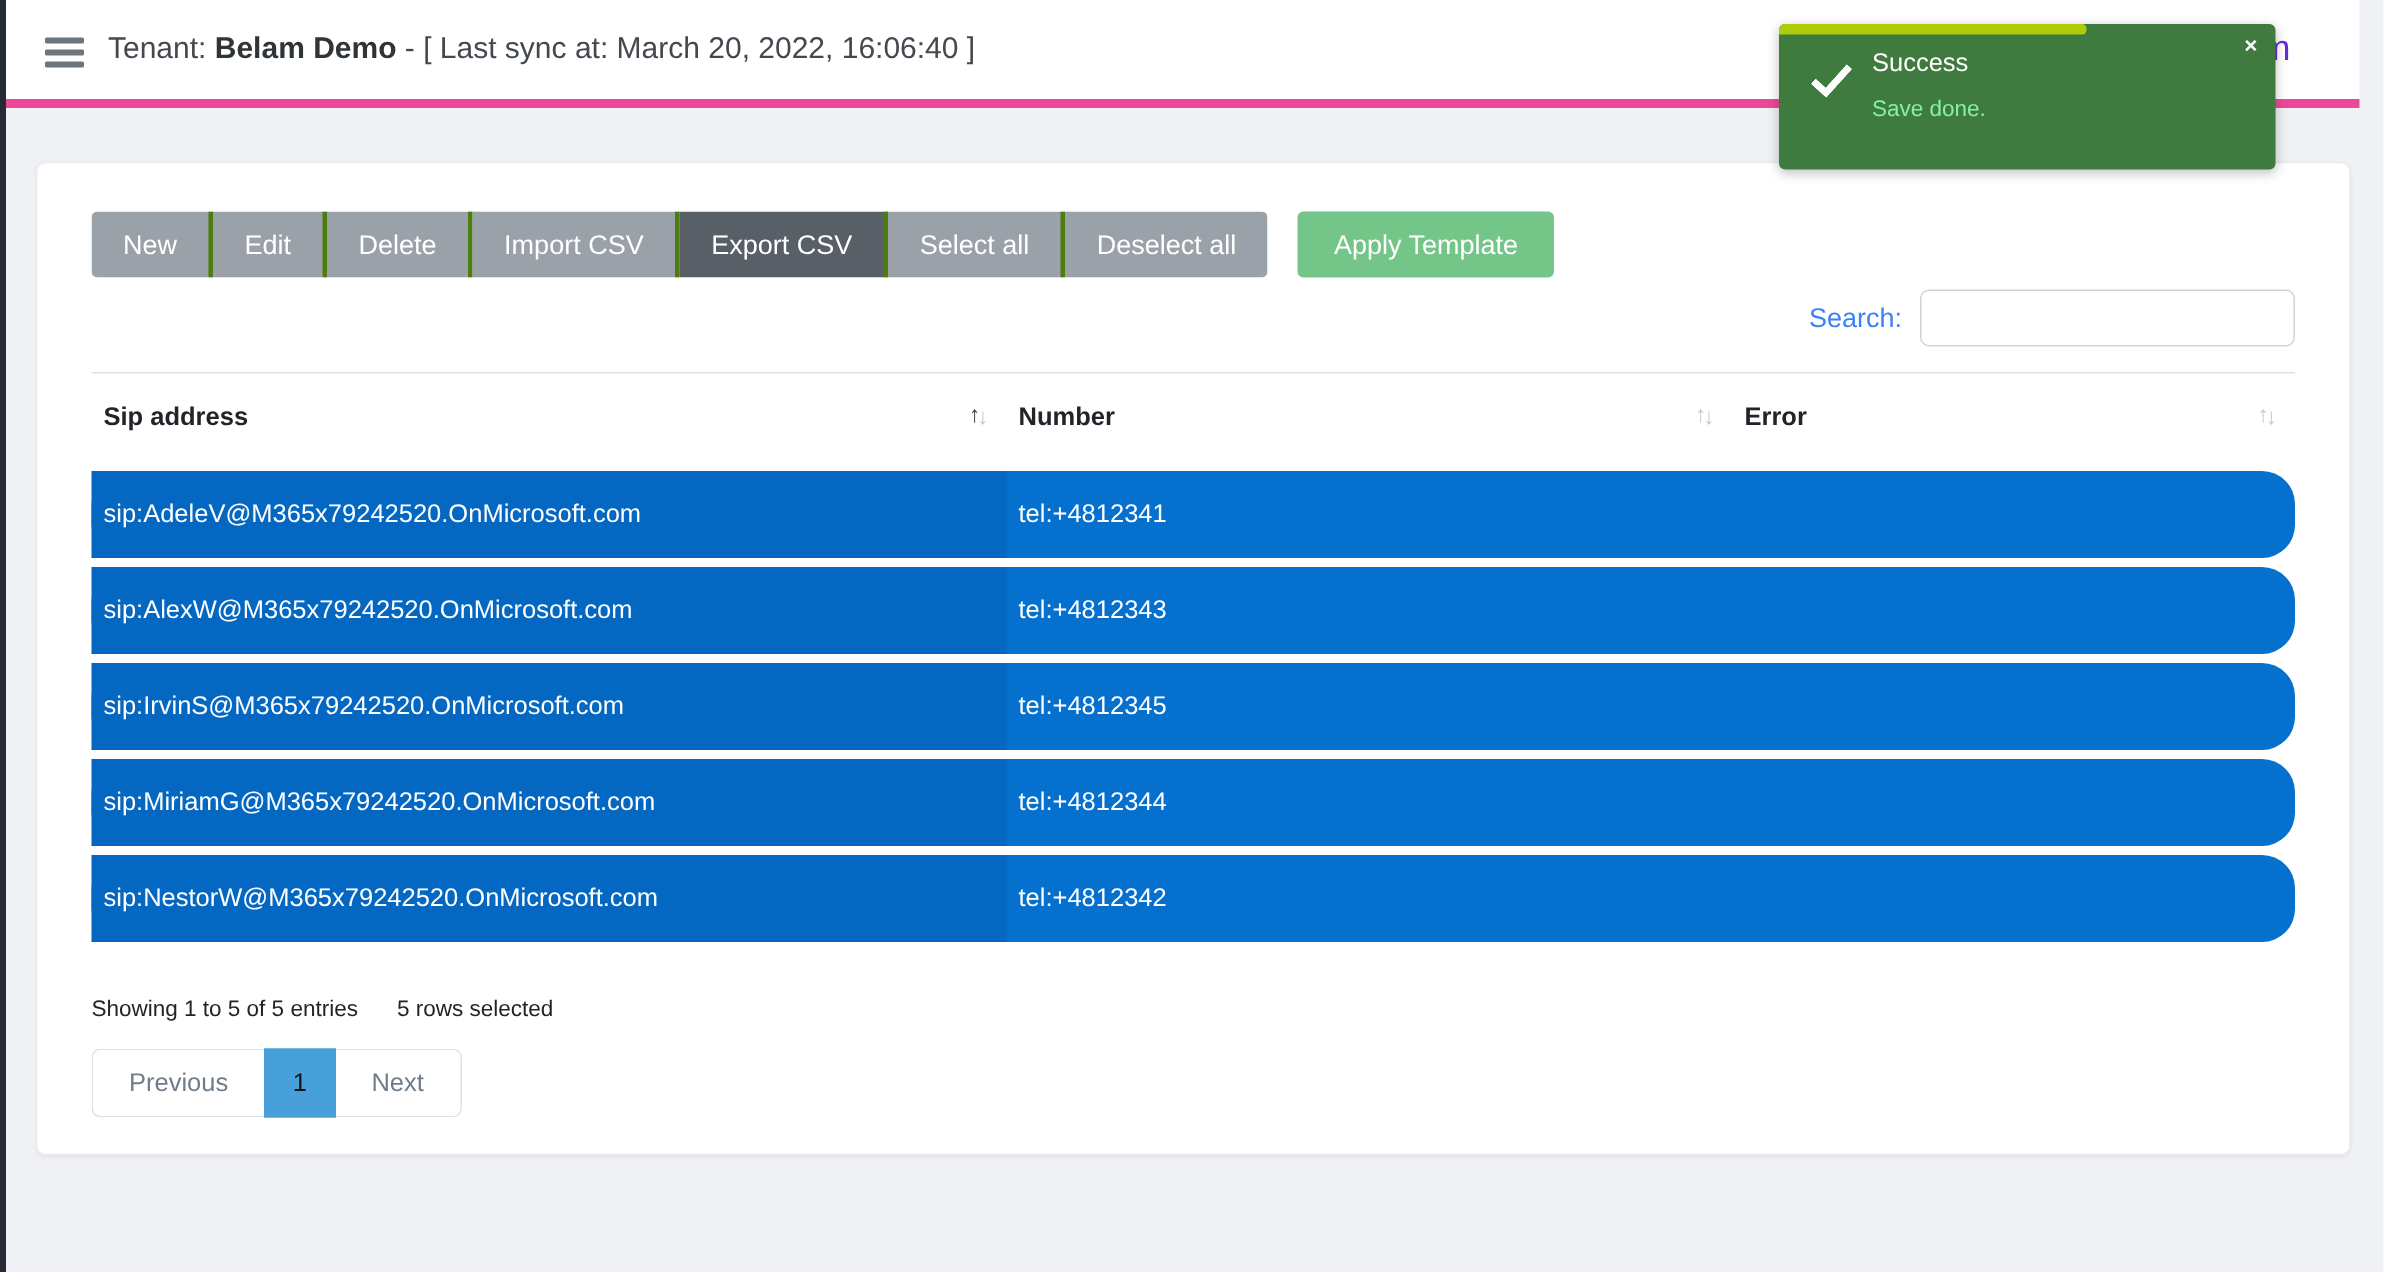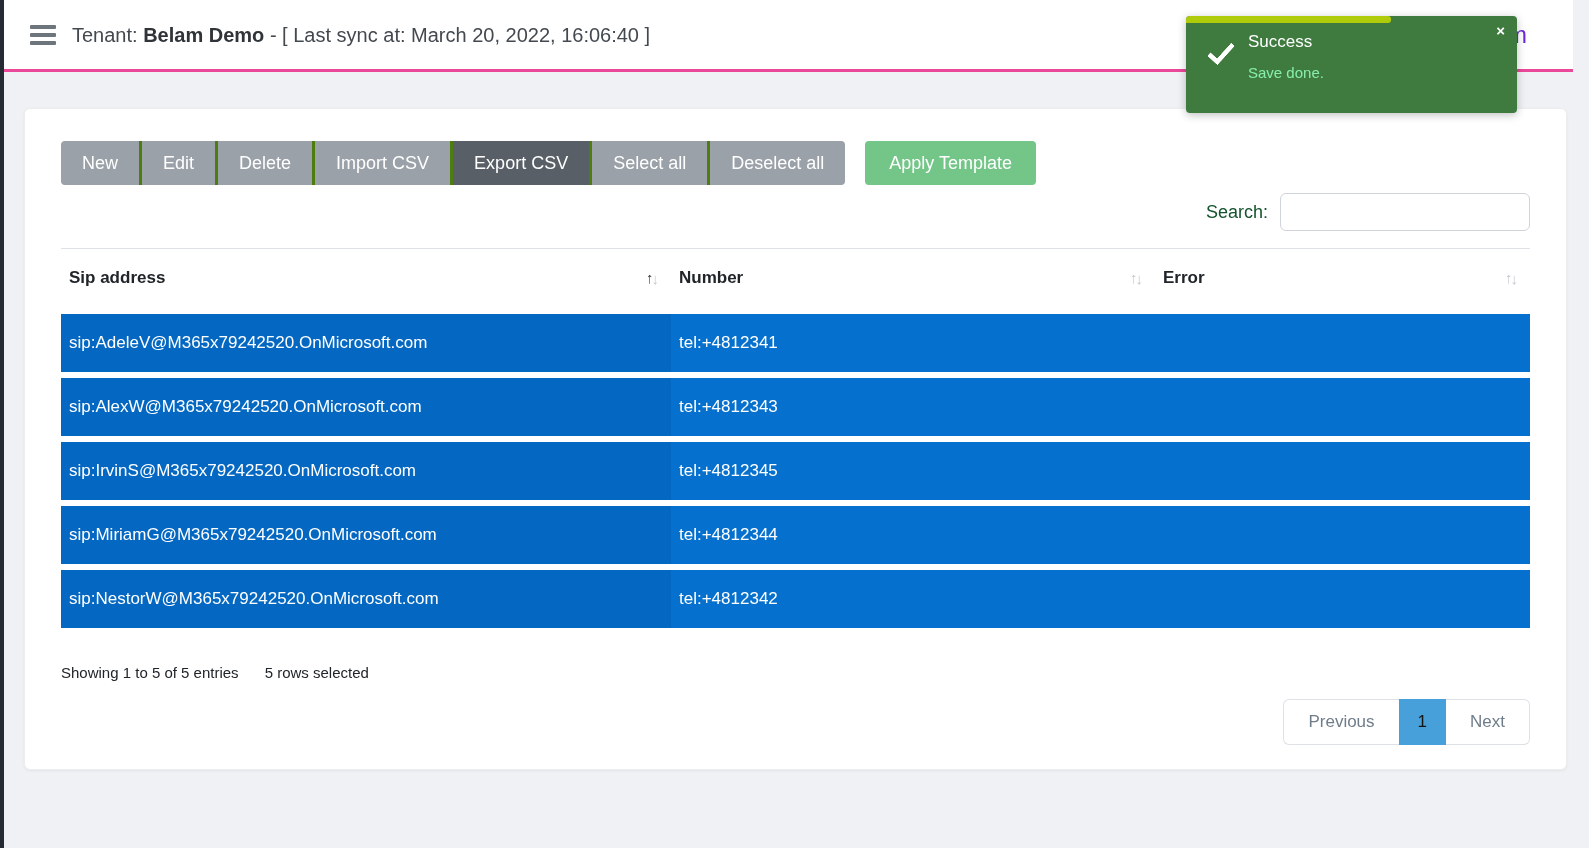--- a/index.html
+++ b/index.html
@@ -10,21 +10,21 @@
     font-family:"Liberation Sans", sans-serif;
     color:#212529;
   }
 
   
   .left-strip { position:absolute; left:0; top:0; bottom:0; width:4px; background:#262b33; z-index:6; }
 
   
   .topbar {
     position:absolute; left:0; top:0; right:16px; height:72px;
-    background:#ffffff; border-bottom:3px solid #ec4899; z-index:2;text-align:right;
+    background:#ffffff; border-bottom:6px solid #ec4899; z-index:2;text-align:right;
   }
   .hamburger { position:absolute; left:30px; top:25px; width:26px; height:22px; cursor:pointer; }
   .hamburger span { display:block; height:4px; background:#6d757d; border-radius:1px; margin-bottom:4px; }
   .topbar-title { position:absolute; left:72px; top:50%; transform:translateY(-50%); font-size:20px; color:#43494f; white-space:nowrap; }
   .topbar-title b { color:#2f3438; }
   .topbar-right { position:absolute; right:46px; top:50%; transform:translateY(-50%); font-size:24px; color:#6d28d9; }
 
   
   .card {
     position:absolute; left:24px; top:108px; width:1543px; height:662px;
@@ -43,49 +43,49 @@
   }
   .gbtn:last-child { border-right:none; }
   .gbtn.active { background:#585f66; }
   .btn-apply {
     height:44px; margin-left:20px; padding:0 24px; background:#73c687; color:#ffffff;
     font-size:18px; font-family:inherit; border:none; border-radius:4px; cursor:pointer;
   }
 
   
   .search-row { margin-top:8px; display:flex; justify-content:flex-end; align-items:center; gap:12px; height:38px; }
-  .search-row label { font-size:18px; color:#14532d; }
+  .search-row label { font-size:18px; color:#3b82f6; }
   .search-input {
     width:250px; height:38px; border:1px solid #ced4da; border-radius:6px;
     font-size:16px; padding:0 10px; font-family:inherit; outline:none;
   }
 
   .rule { margin-top:17px; border:none; border-top:1px solid #dee2e6; }
 
   
   .thead { display:flex; height:58px; align-items:center; }
   .th { position:relative; font-weight:700; font-size:17px; color:#212529; padding-left:8px; cursor:pointer; }
   .col-sip   { width:610px; }
   .col-number{ width:484px; }
   .col-error { flex:1; }
   .sort { position:absolute; right:14px; top:50%; transform:translateY(-50%); font-size:15px; font-weight:700; letter-spacing:-2px; }
   .arr { color:#c5c9cd; }
   .arr.up { position:relative; top:-1px; }
   .arr.active { color:#3a3f44; }
 
   .tbody { margin-top:7px; }
-  .trow { display:flex; height:58px; align-items:center; margin-bottom:6px; background:#0670ce; cursor:pointer; }
+  .trow { display:flex; height:58px; align-items:center; margin-bottom:6px; background:#0670ce; cursor:pointer;border-radius:22px; }
   .td { font-size:17px; color:#ffffff; padding-left:8px; white-space:nowrap; overflow:hidden; height:100%; display:flex; align-items:center; }
   .td.sorted { background:#0468c2; }
 
   
   .info-row { margin-top:36px; display:flex; gap:26px; font-size:15px; color:#212529; }
 
   
-  .pagination-row { margin-top:18px; display:flex; justify-content:flex-end; }
+  .pagination-row { margin-top:18px; display:flex; }
   .pager { display:flex; }
   .pbtn {
     height:46px; background:#ffffff; border:1px solid #dee2e6; font-family:inherit;
     font-size:17px; color:#6f7d8a; cursor:pointer; padding:0 24px;
   }
   .pbtn.prev { border-radius:6px 0 0 6px; border-right:none; }
   .pbtn.next { border-radius:0 6px 6px 0; border-left:none; }
   .pbtn.page-active { background:#47a0d9; color:#151515; border-color:#47a0d9; padding:0 18px; }
 
   

